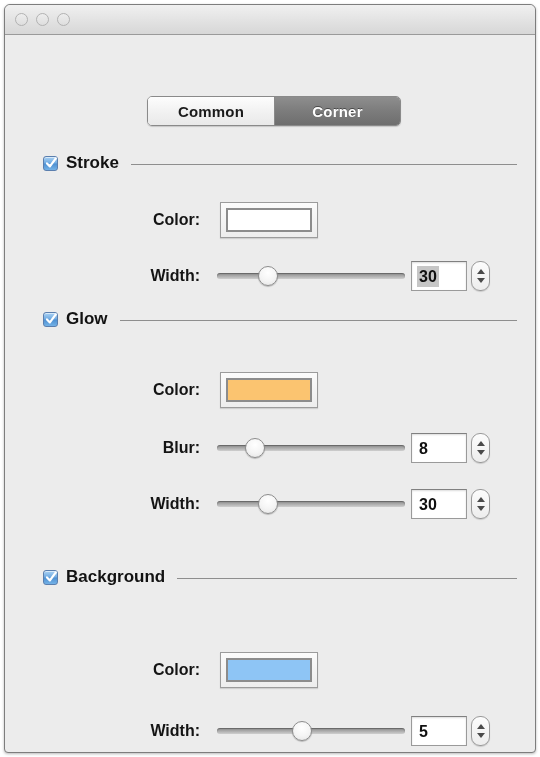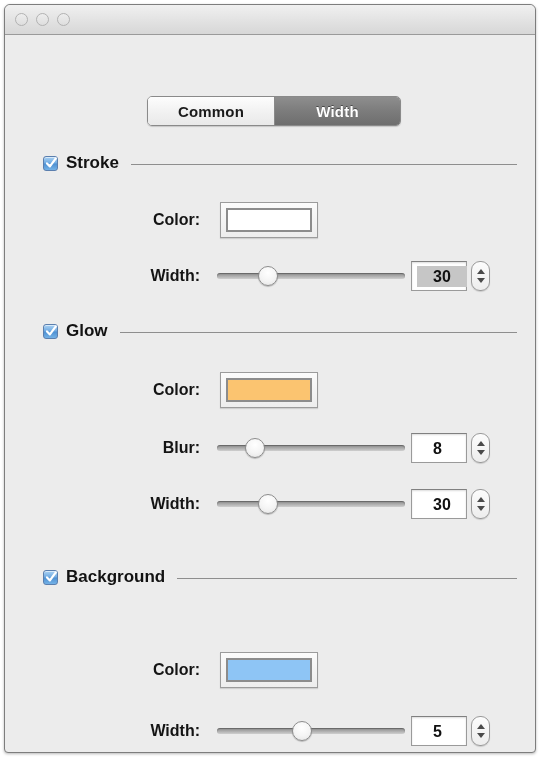--- a/index.html
+++ b/index.html
@@ -202,21 +202,21 @@
     height: 30px;
     box-sizing: border-box;
     border: 1px solid #9a9a9a;
     border-top-color: #808080;
     background: #ffffff;
     box-shadow: inset 0 1px 2px rgba(0,0,0,.14);
   }
   .numfield span {
     display: inline-block;
     margin: 4px 0 0 5px;
-    padding: 0 16px;
+    padding: 0 2px;
     font-size: 16px;
     font-weight: bold;
     color: #101010;
     line-height: 21px;
   }
   .numfield.selected span { background: #c6c6c6; }
 
   .stepper {
     position: absolute;
     left: 466px;
@@ -286,21 +286,21 @@
       <div class="light"></div>
       <div class="light"></div>
       <div class="light"></div>
     </div>
   </div>
 
   <div class="content">
 
     <div class="segmented">
       <div class="seg off">Common</div>
-      <div class="seg on">Width</div>
+      <div class="seg on">Corner</div>
     </div>
 
     <div class="section-head" style="top:118px;">
       <span class="checkbox">
         <svg width="15" height="15" viewBox="0 0 15 15">
             <path d="M3.2 7.6 L6 10.6 L11.6 2.6 L9.9 6.4 L6.1 8.4 Z" fill="#ffffff"></path>
             <path d="M3.0 7.4 L5.9 10.4 L11.8 2.3" stroke="#ffffff" stroke-width="2.2" fill="none" stroke-linecap="round" stroke-linejoin="round"></path>
           </svg>
       </span>
       <span class="section-title">Stroke</span>
@@ -322,21 +322,21 @@
       </div>
       <div class="numfield selected" style="top:-2px;">
         <span>30</span>
       </div>
       <div class="stepper" style="top:-2px;">
         <i class="up"></i>
         <i class="down"></i>
       </div>
     </div>
 
-    <div class="section-head" style="top:286px;">
+    <div class="section-head" style="top:274px;">
       <span class="checkbox">
         <svg width="15" height="15" viewBox="0 0 15 15">
             <path d="M3.0 7.4 L5.9 10.4 L11.8 2.3" stroke="#ffffff" stroke-width="2.2" fill="none" stroke-linecap="round" stroke-linejoin="round"></path>
           </svg>
       </span>
       <span class="section-title">Glow</span>
       <span class="rule"></span>
     </div>
 
     <div class="row" style="top:342px;">

